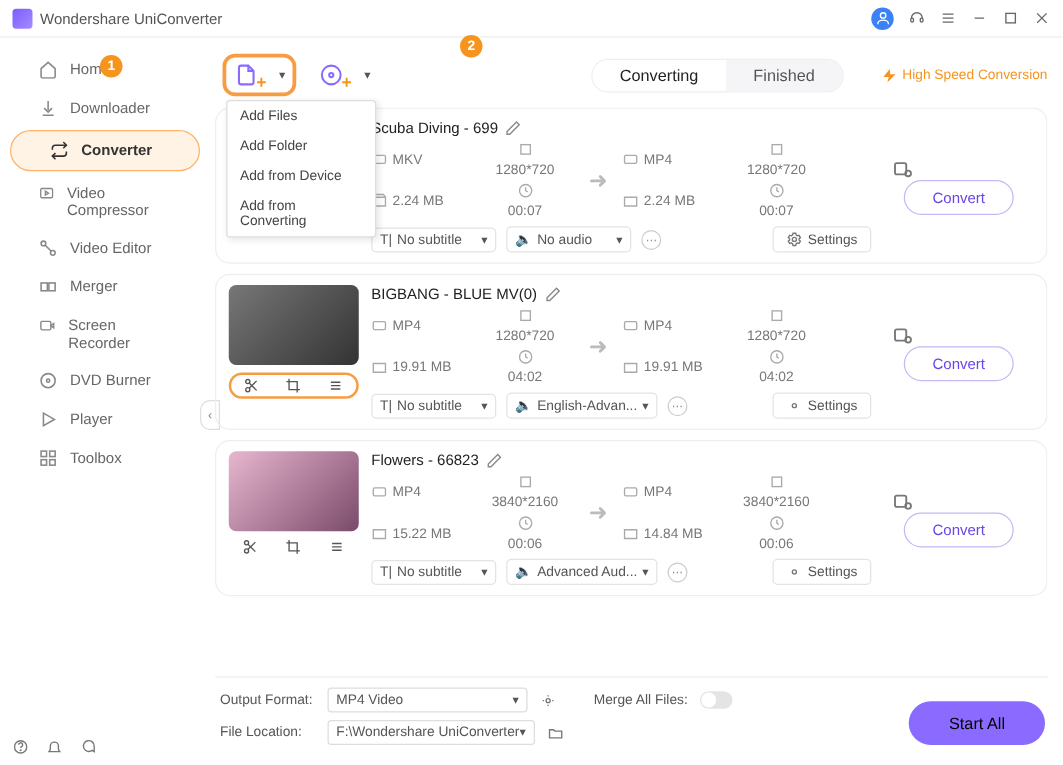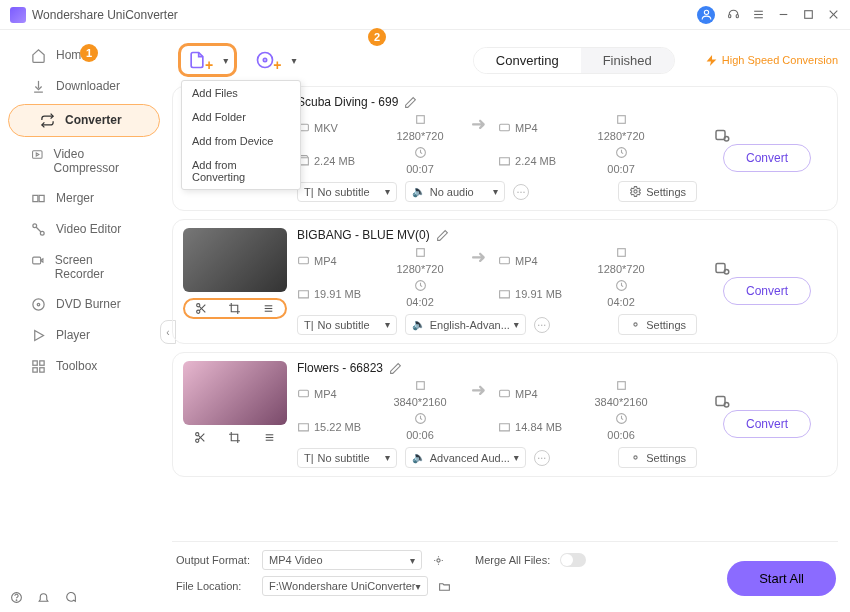--- a/index.html
+++ b/index.html
@@ -53,21 +53,21 @@
 .thumb { width:104px; height:64px; border-radius:6px; background:#223; display:block; }
 .thumb.t1 { background:linear-gradient(180deg,#0a3a66 0,#1a5a99 60%,#2a7acc 100%); }
 .thumb.t2 { background:linear-gradient(135deg,#777,#333); }
 .thumb.t3 { background:linear-gradient(135deg,#e7b7cf,#7a4a6a); }
 .edit-row { display:flex; justify-content:space-around; margin-top:6px; }
 .edit-row span { cursor:pointer; color:#555; display:flex; }
 .edit-row.ringed { border:2px solid #f89c44; border-radius:14px; padding:2px 0; }
 
 .info-col { flex:1; display:flex; flex-direction:column; }
 .title-line { display:flex; align-items:center; gap:6px; font-size:12px; color:#222; margin-bottom:4px; }
-.meta-grid { display:flex; gap:6px; }
+.meta-grid { display:flex; align-items:center; gap:6px; }
 .meta-left,.meta-right { display:flex; flex-direction:column; gap:4px; }
 .meta-line { display:flex; gap:14px; color:#777; font-size:11px; }
 .meta-cell { display:flex; align-items:center; gap:4px; width:70px; }
 .meta-cell.w { width:78px;flex-direction:column; }
 .arrow-mid { color:#bbb; font-size:18px; padding:0 6px; }
 
 .convert-col { width:120px; display:flex; flex-direction:column; align-items:center; justify-content:center; gap:0; }
 .gear-icon { color:#666; cursor:pointer; align-self:flex-start; margin-left:6px; }
 .convert-btn { border:1px solid #c8b6f5; color:#6b46e5; background:#fff; border-radius:16px; padding:6px 22px; font-size:12px; cursor:pointer; }
 
@@ -164,32 +164,32 @@
       </div>
     <div class="sidebar-item">
         <svg viewBox="0 0 24 24" fill="none" stroke="#888" stroke-width="2">
           <rect x="3" y="5" width="18" height="14" rx="2"></rect>
           <polygon points="10 9 15 12 10 15"></polygon>
         </svg>
         <span>Video Compressor</span>
       </div>
     <div class="sidebar-item">
         <svg viewBox="0 0 24 24" fill="none" stroke="#888" stroke-width="2">
-          <rect x="3" y="7" width="8" height="10"></rect>
-          <rect x="13" y="7" width="8" height="10"></rect>
-        </svg>
-        <span>Merger</span>
-      </div>
-    <div class="sidebar-item">
-        <svg viewBox="0 0 24 24" fill="none" stroke="#888" stroke-width="2">
           <circle cx="6" cy="6" r="3"></circle>
           <circle cx="18" cy="18" r="3"></circle>
           <line x1="8" y1="8" x2="16" y2="16"></line>
         </svg>
         <span>Video Editor</span>
+      </div>
+    <div class="sidebar-item">
+        <svg viewBox="0 0 24 24" fill="none" stroke="#888" stroke-width="2">
+          <rect x="3" y="7" width="8" height="10"></rect>
+          <rect x="13" y="7" width="8" height="10"></rect>
+        </svg>
+        <span>Merger</span>
       </div>
     <div class="sidebar-item">
         <svg viewBox="0 0 24 24" fill="none" stroke="#888" stroke-width="2">
           <rect x="3" y="6" width="14" height="12" rx="2"></rect>
           <polygon points="21 9 17 12 21 15"></polygon>
         </svg>
         <span>Screen Recorder</span>
       </div>
     <div class="sidebar-item">
         <svg viewBox="0 0 24 24" fill="none" stroke="#888" stroke-width="2">

